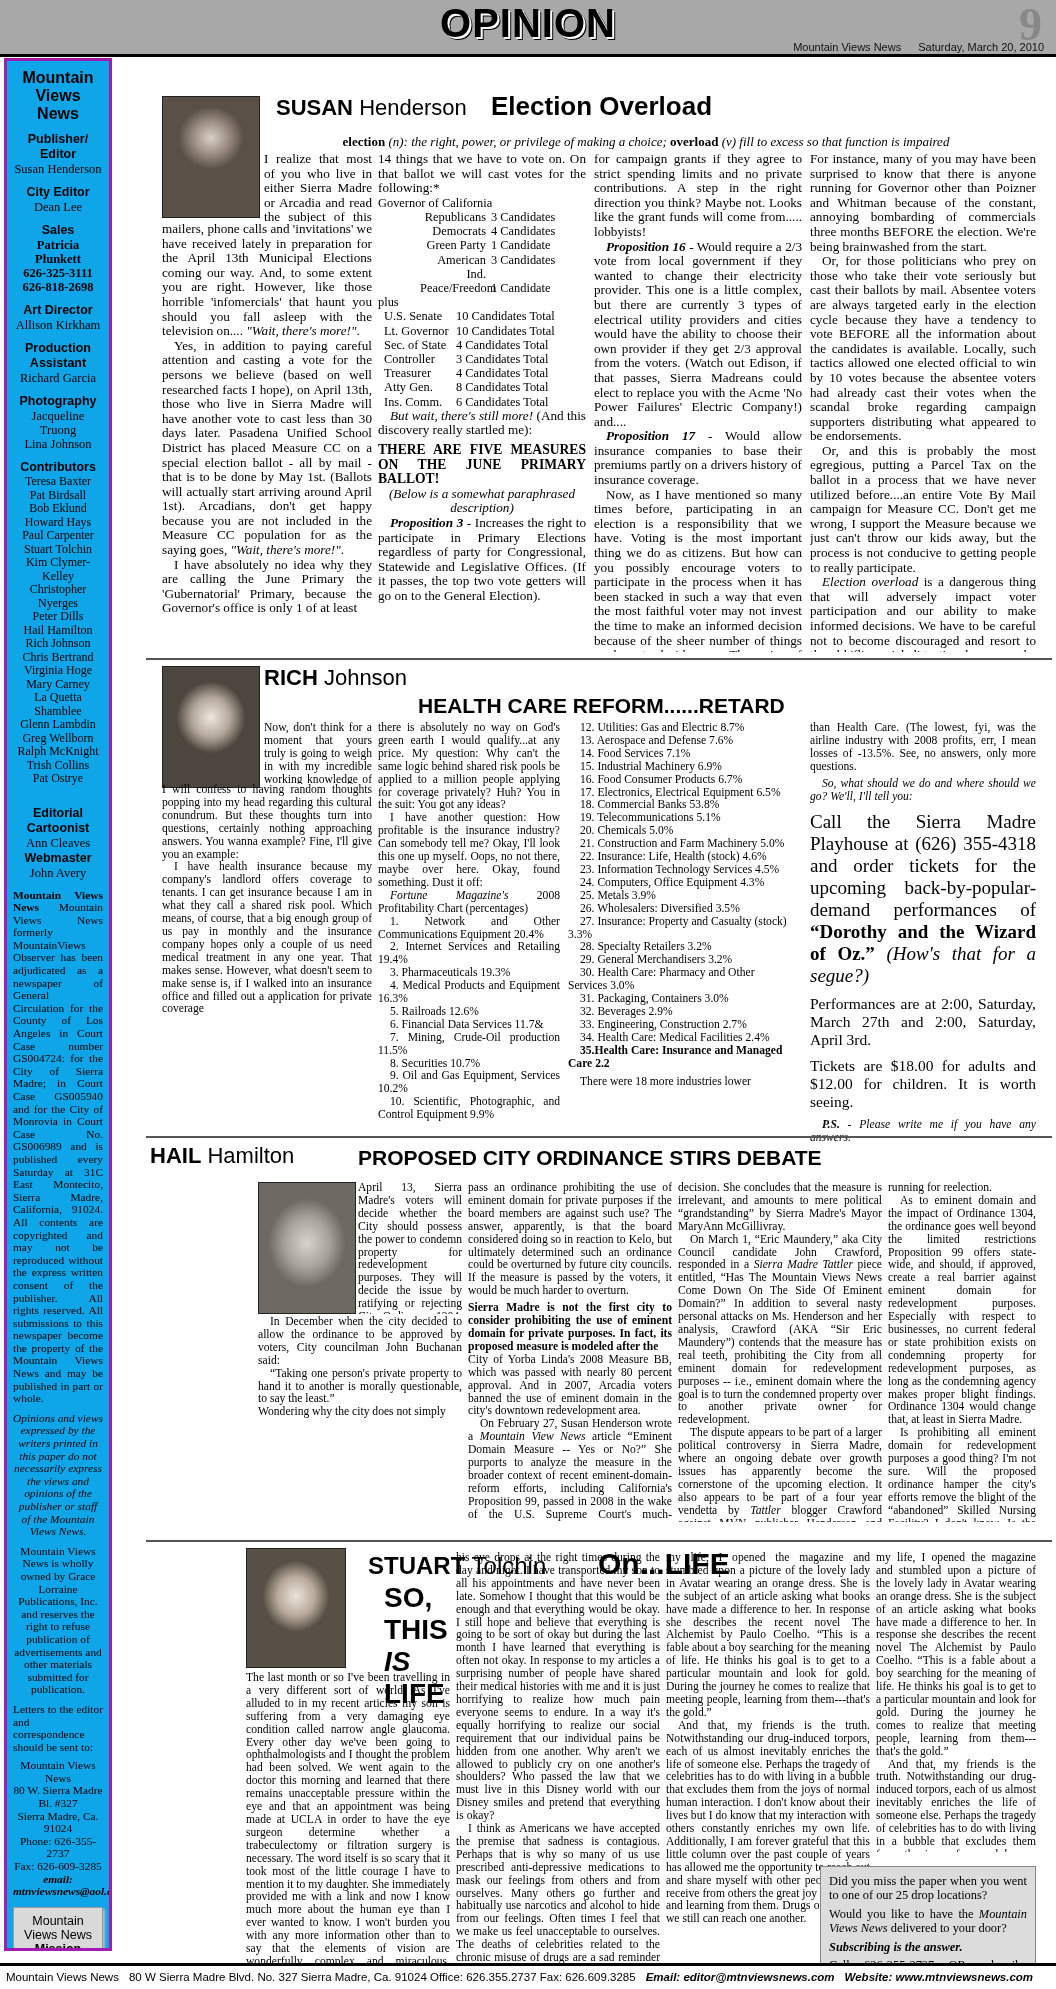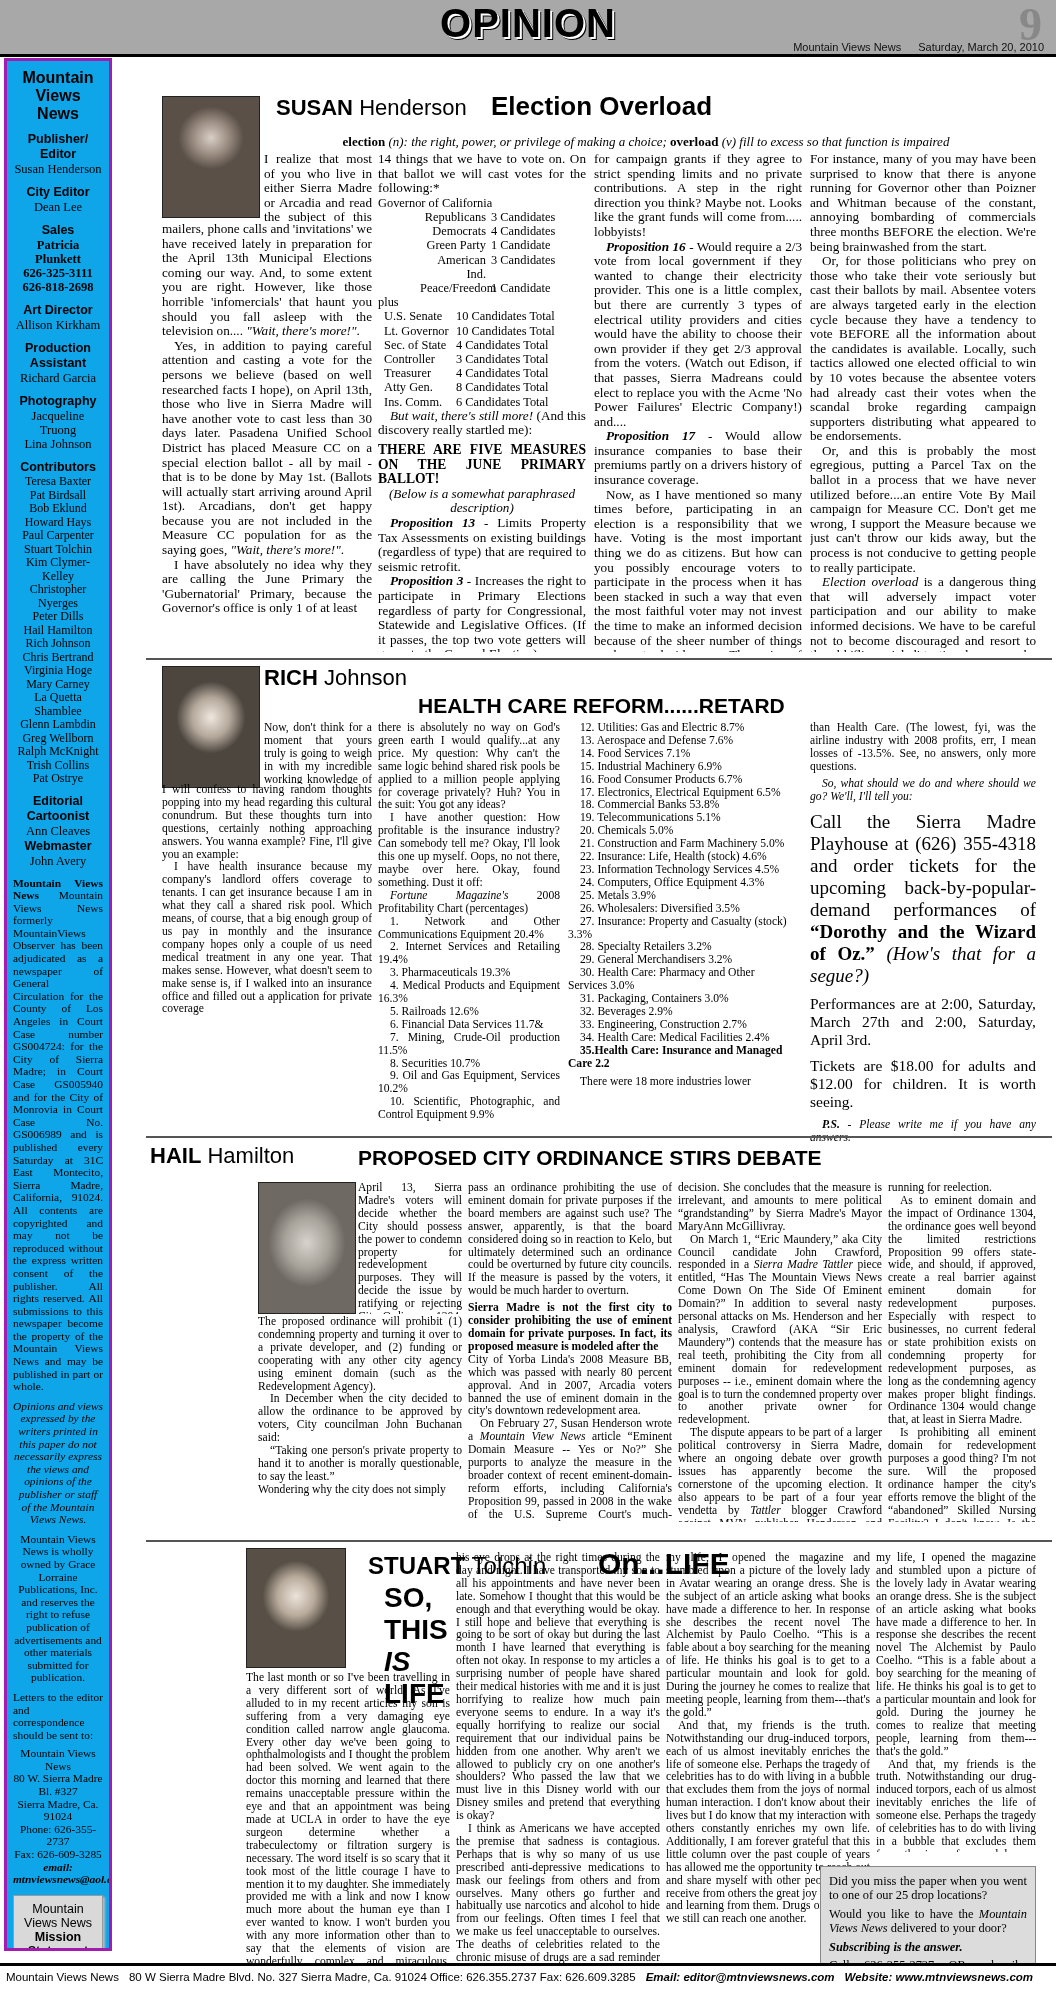--- a/index.html
+++ b/index.html
@@ -233,21 +233,21 @@
       <div class="contrib">Virginia Hoge</div>
       <div class="contrib">Mary Carney</div>
       <div class="contrib">La Quetta Shamblee</div>
       <div class="contrib">Glenn Lambdin</div>
       <div class="contrib">Greg Wellborn</div>
       <div class="contrib">Ralph McKnight</div>
       <div class="contrib">Trish Collins</div>
       <div class="contrib">Pat Ostrye</div>
     </div>
 
-    <div class="role" style="margin-top:8px">Editorial Cartoonist</div>
+    <div class="role" style="margin-top:20px">Editorial Cartoonist</div>
     <div class="person">Ann Cleaves</div>
     <div class="role" style="margin-top:1px">Webmaster</div>
     <div class="person">John Avery</div>
 
     <div class="legal"><b>Mountain Views News</b> <span>Mountain Views News formerly MountainViews Observer has been adjudicated as a newspaper of General Circulation for the County of Los Angeles in Court Case number GS004724: for the City of Sierra Madre; in Court Case GS005940 and for the City of Monrovia in Court Case No. GS006989 and is published every Saturday at 31C East Montecito, Sierra Madre, California, 91024.  All contents are copyrighted and may not be reproduced without the express written consent of the publisher.  All rights reserved.  All submissions to this newspaper become the property of the Mountain Views News and may be published in part or whole.</span></div>
 
     <div class="opin">Opinions and views expressed by the writers printed in this paper do not necessarily express the views and opinions of the publisher or staff of the Mountain Views News.</div>
     <div class="owned">Mountain Views News is wholly owned by Grace Lorraine Publications, Inc. and reserves the right to refuse publication of advertisements and other materials submitted for publication.</div>
     <div class="letters">Letters to the editor and correspondence should be sent to:</div>
 
@@ -340,21 +340,20 @@
               <span>8 Candidates Total</span>
             </div>
           <div class="row" style="padding-left:6px">
               <span class="nm">Ins. Comm.</span>
               <span>6 Candidates Total</span>
             </div>
         </div>
         <p><i>But wait, there's still more!</i><span> (And this discovery really startled me):</span></p>
         <p class="noind" style="margin-top:5px;font-weight:bold;font-size:13.6px">THERE ARE FIVE MEASURES ON THE JUNE PRIMARY BALLOT!</p>
         <p class="ctr" style="font-style:italic">(Below is a somewhat paraphrased description)</p>
-        <p><b><i>Proposition 13</i></b><span> -  Limits Property Tax Assessments on existing buildings (regardless of type) that are required to seismic retrofit.</span></p>
         <p><b><i>Proposition 3</i></b><span> -  Increases the right to participate in Primary Elections regardless of party for Congressional, Statewide and Legislative Offices.  (If it passes, the top two vote getters will go on to the General Election).</span></p>
 
       </div>
 
       <div class="col t1" style="left:448px;top:98px;width:208px;height:500px;">
         <p class="noind">for campaign grants if they agree to strict spending limits and no private contributions.  A step in the right direction you think? Maybe not.  Looks like the grant funds will come from..... lobbyists!</p>
         <p><b><i>Proposition 16</i></b><span> -  Would require a 2/3 vote from local government if they wanted to change their electricity provider.  This one is a little complex, but there are currently 3 types of electrical utility providers and cities would have the ability to choose their own provider if they get 2/3 approval from the voters.  (Watch out Edison, if that passes, Sierra Madreans could elect to replace you with the Acme 'No Power Failures' Electric Company!) and....</span></p>
         <p><b><i>Proposition 17</i></b><span> -  Would allow insurance companies to base their premiums partly on a drivers history of insurance coverage.</span></p>
         <p>Now, as I have mentioned so many times before, participating in an election is a responsibility that we have.  Voting is the most important thing we do as citizens.  But how can you possibly encourage voters to participate in the process when it has been stacked in such a way that even the most faithful voter may not invest the time to make an informed decision because of the sheer number of things we have to decide upon.  The spring of 2010 may very well end up being the straw that finally broke the voters back and the politicos (political consultants) will have finally gotten what they really want...mindless voters.</p>
 
@@ -446,21 +445,20 @@
       <div class="byline" style="position:absolute;left:4px;top:1090px;">
         <b>HAIL</b>
         <span>Hamilton</span>
       </div>
       <div class="headline sm" style="position:absolute;left:212px;top:1090px;">PROPOSED CITY ORDINANCE STIRS DEBATE</div>
 
       <div class="col t3" style="left:212px;top:1128px;width:104px;height:132px;">
         <p class="noind">April 13, Sierra Madre's voters will decide whether the City should possess the power to condemn property for redevelopment purposes. They will decide the issue by ratifying or rejecting City Ordinance 1304, a controversial measure that has triggered some colorful debate.</p>
       </div>
       <div class="col t3" style="left:112px;top:1262px;width:204px;height:200px;">
-        <p class="noind">The proposed ordinance will prohibit (1) condemning property and turning it over to a private developer, and (2) funding or cooperating with any other city agency using eminent domain (such as the Redevelopment Agency).</p>
         <p>In December when the city decided to allow the ordinance to be approved by voters, City councilman John Buchanan said:</p>
         <p>“Taking one person's private property to hand it to another is morally questionable, to say the least.”</p>
         <p class="noind">Wondering why the city does not simply</p>
       </div>
 
       <div class="col t3" style="left:322px;top:1128px;width:204px;height:340px;">
         <p class="noind">pass an ordinance prohibiting the use of eminent domain for private purposes if the board members are against such use?  The answer, apparently, is that the board considered doing so in reaction to Kelo, but ultimately determined such an ordinance could be overturned by future city councils.  If the measure is passed by the voters, it would be much harder to overturn.</p>
         <p class="noind" style="font-weight:bold;margin-top:4px">Sierra Madre is not the first city to consider prohibiting the use of eminent domain for private purposes.  In fact, its proposed measure is modeled after the</p>
         <p class="noind">City of Yorba Linda's 2008 Measure BB, which was passed with nearly 80 percent approval.  And in 2007, Arcadia voters banned the use of eminent domain in the city's downtown redevelopment area.</p>
         <p><span>On February 27, Susan Henderson wrote a </span><i>Mountain View News</i><span> article “Eminent Domain Measure -- Yes or No?”  She purports to analyze the measure in the broader context of recent eminent-domain-reform efforts, including California's Proposition 99, passed in 2008 in the wake of the U.S. Supreme Court's much-maligned 2005 </span><i>Kelo</i></p>

